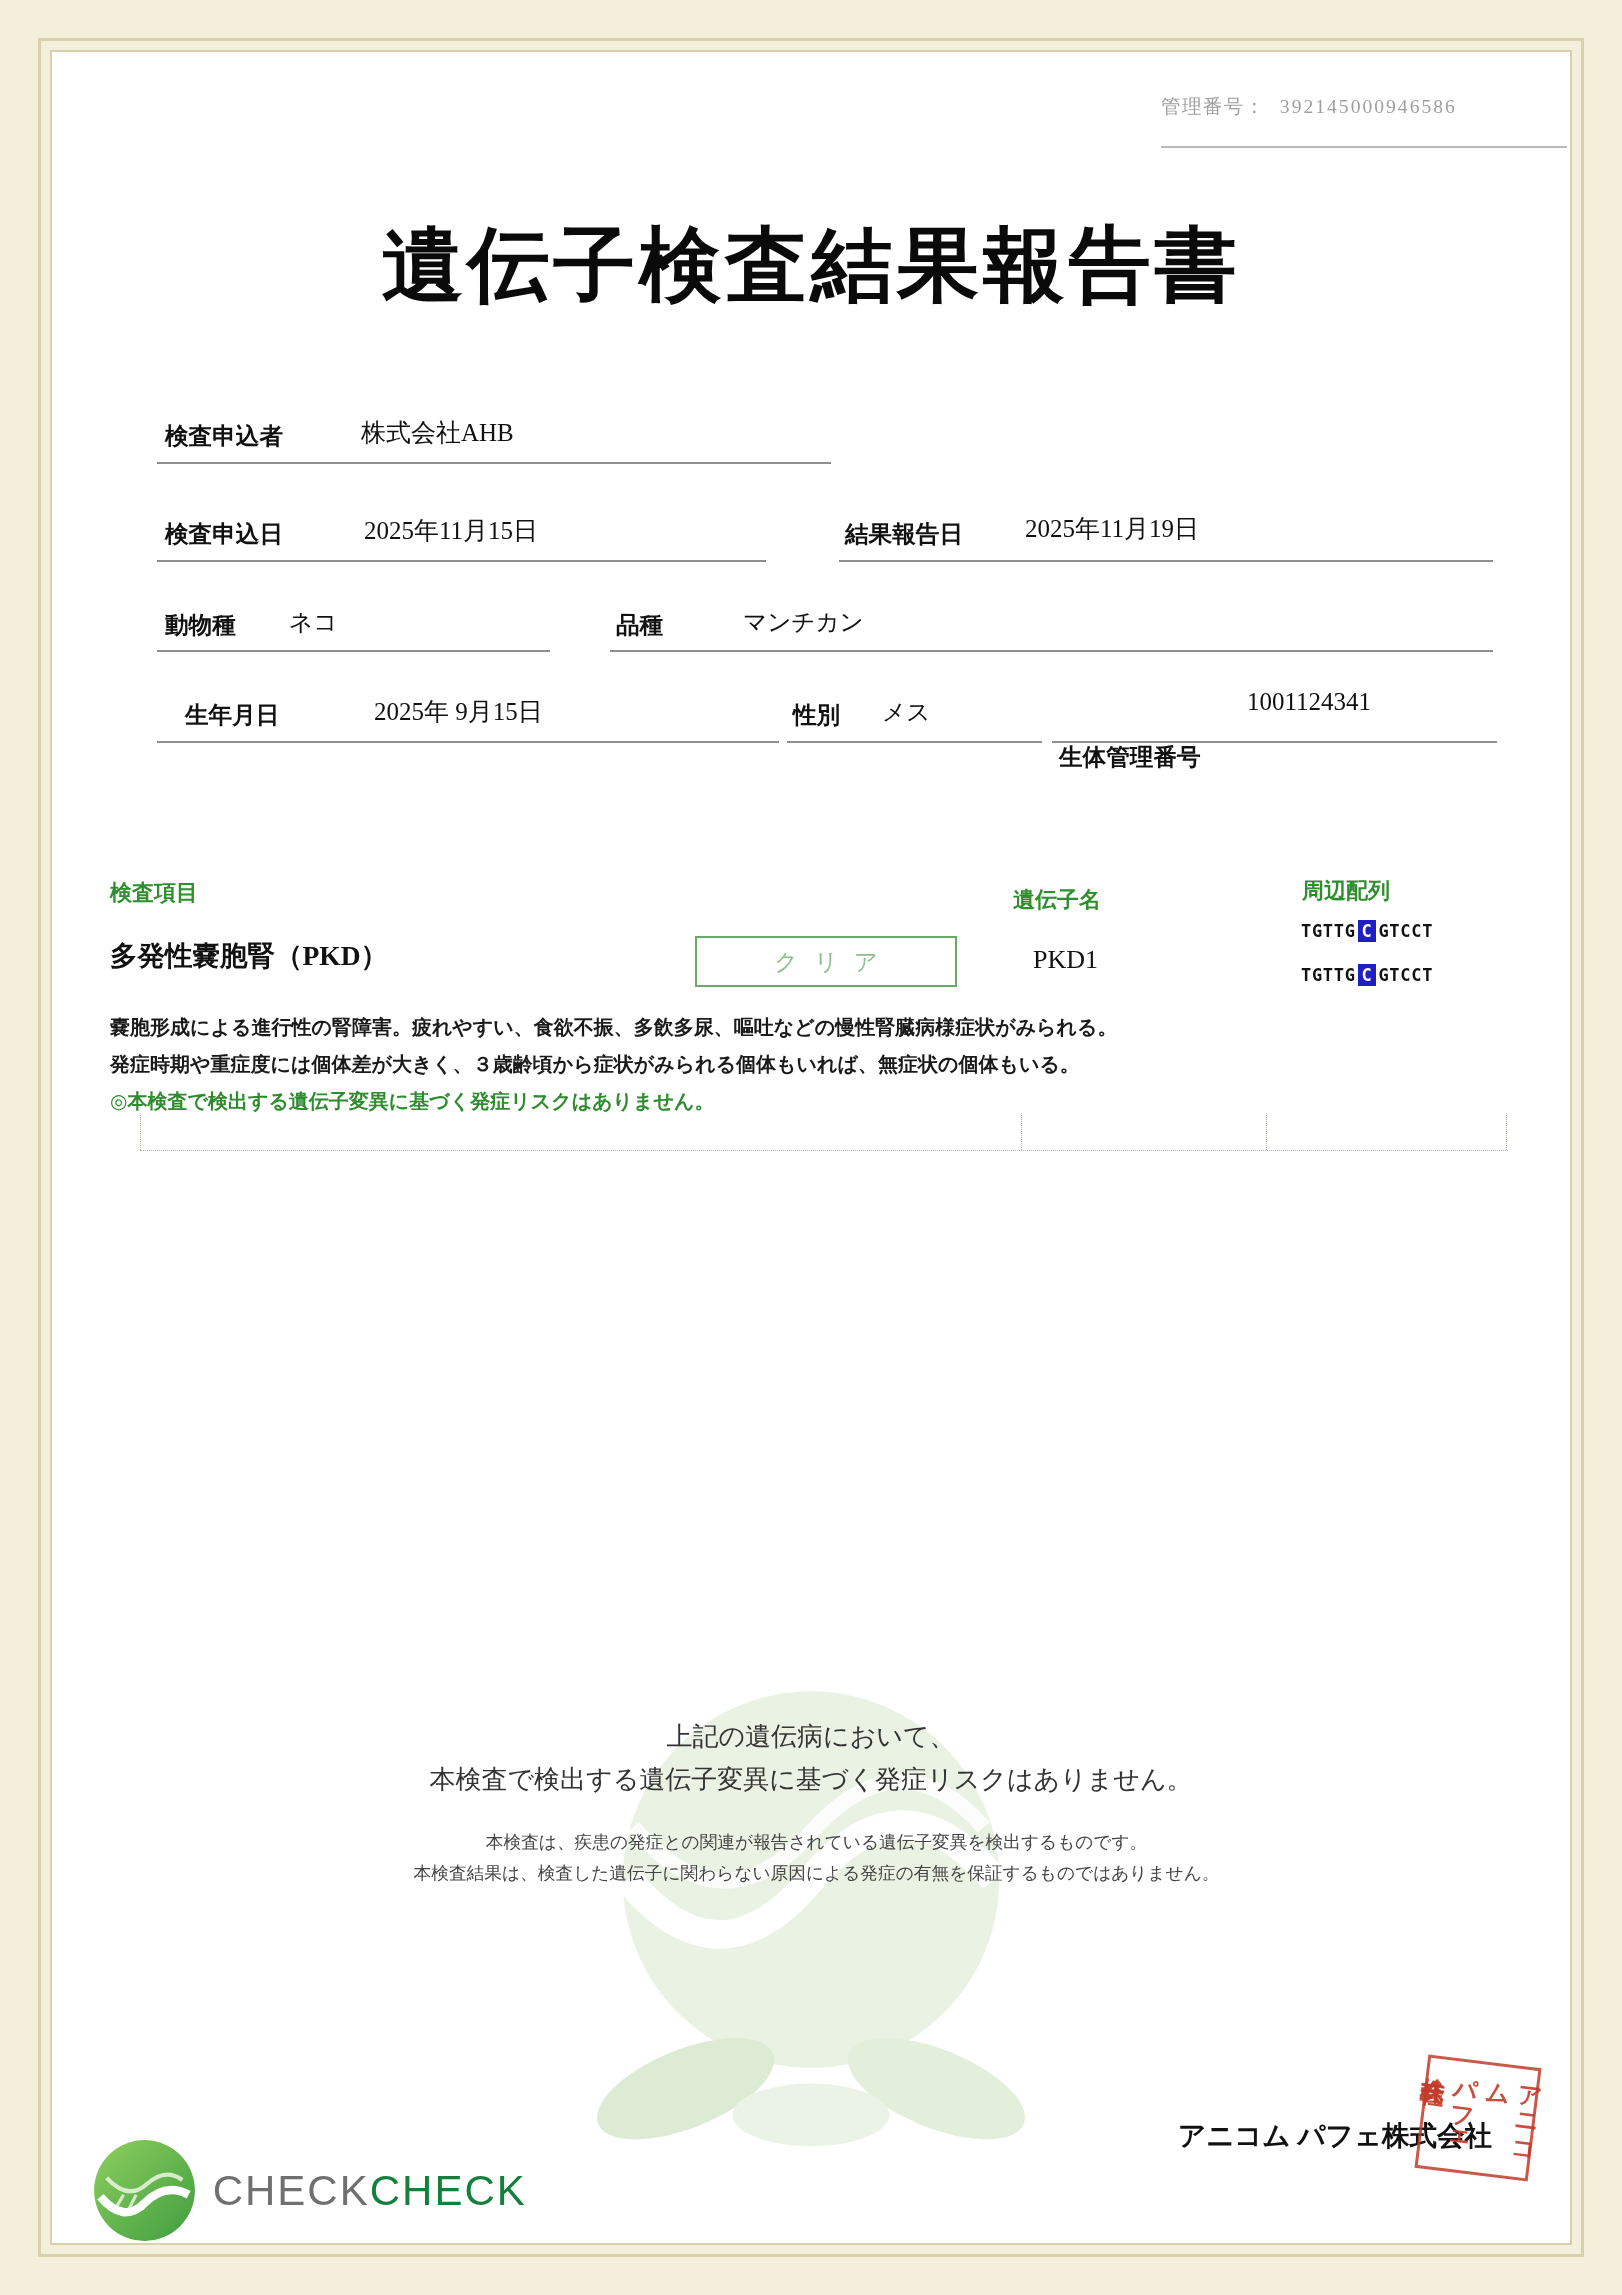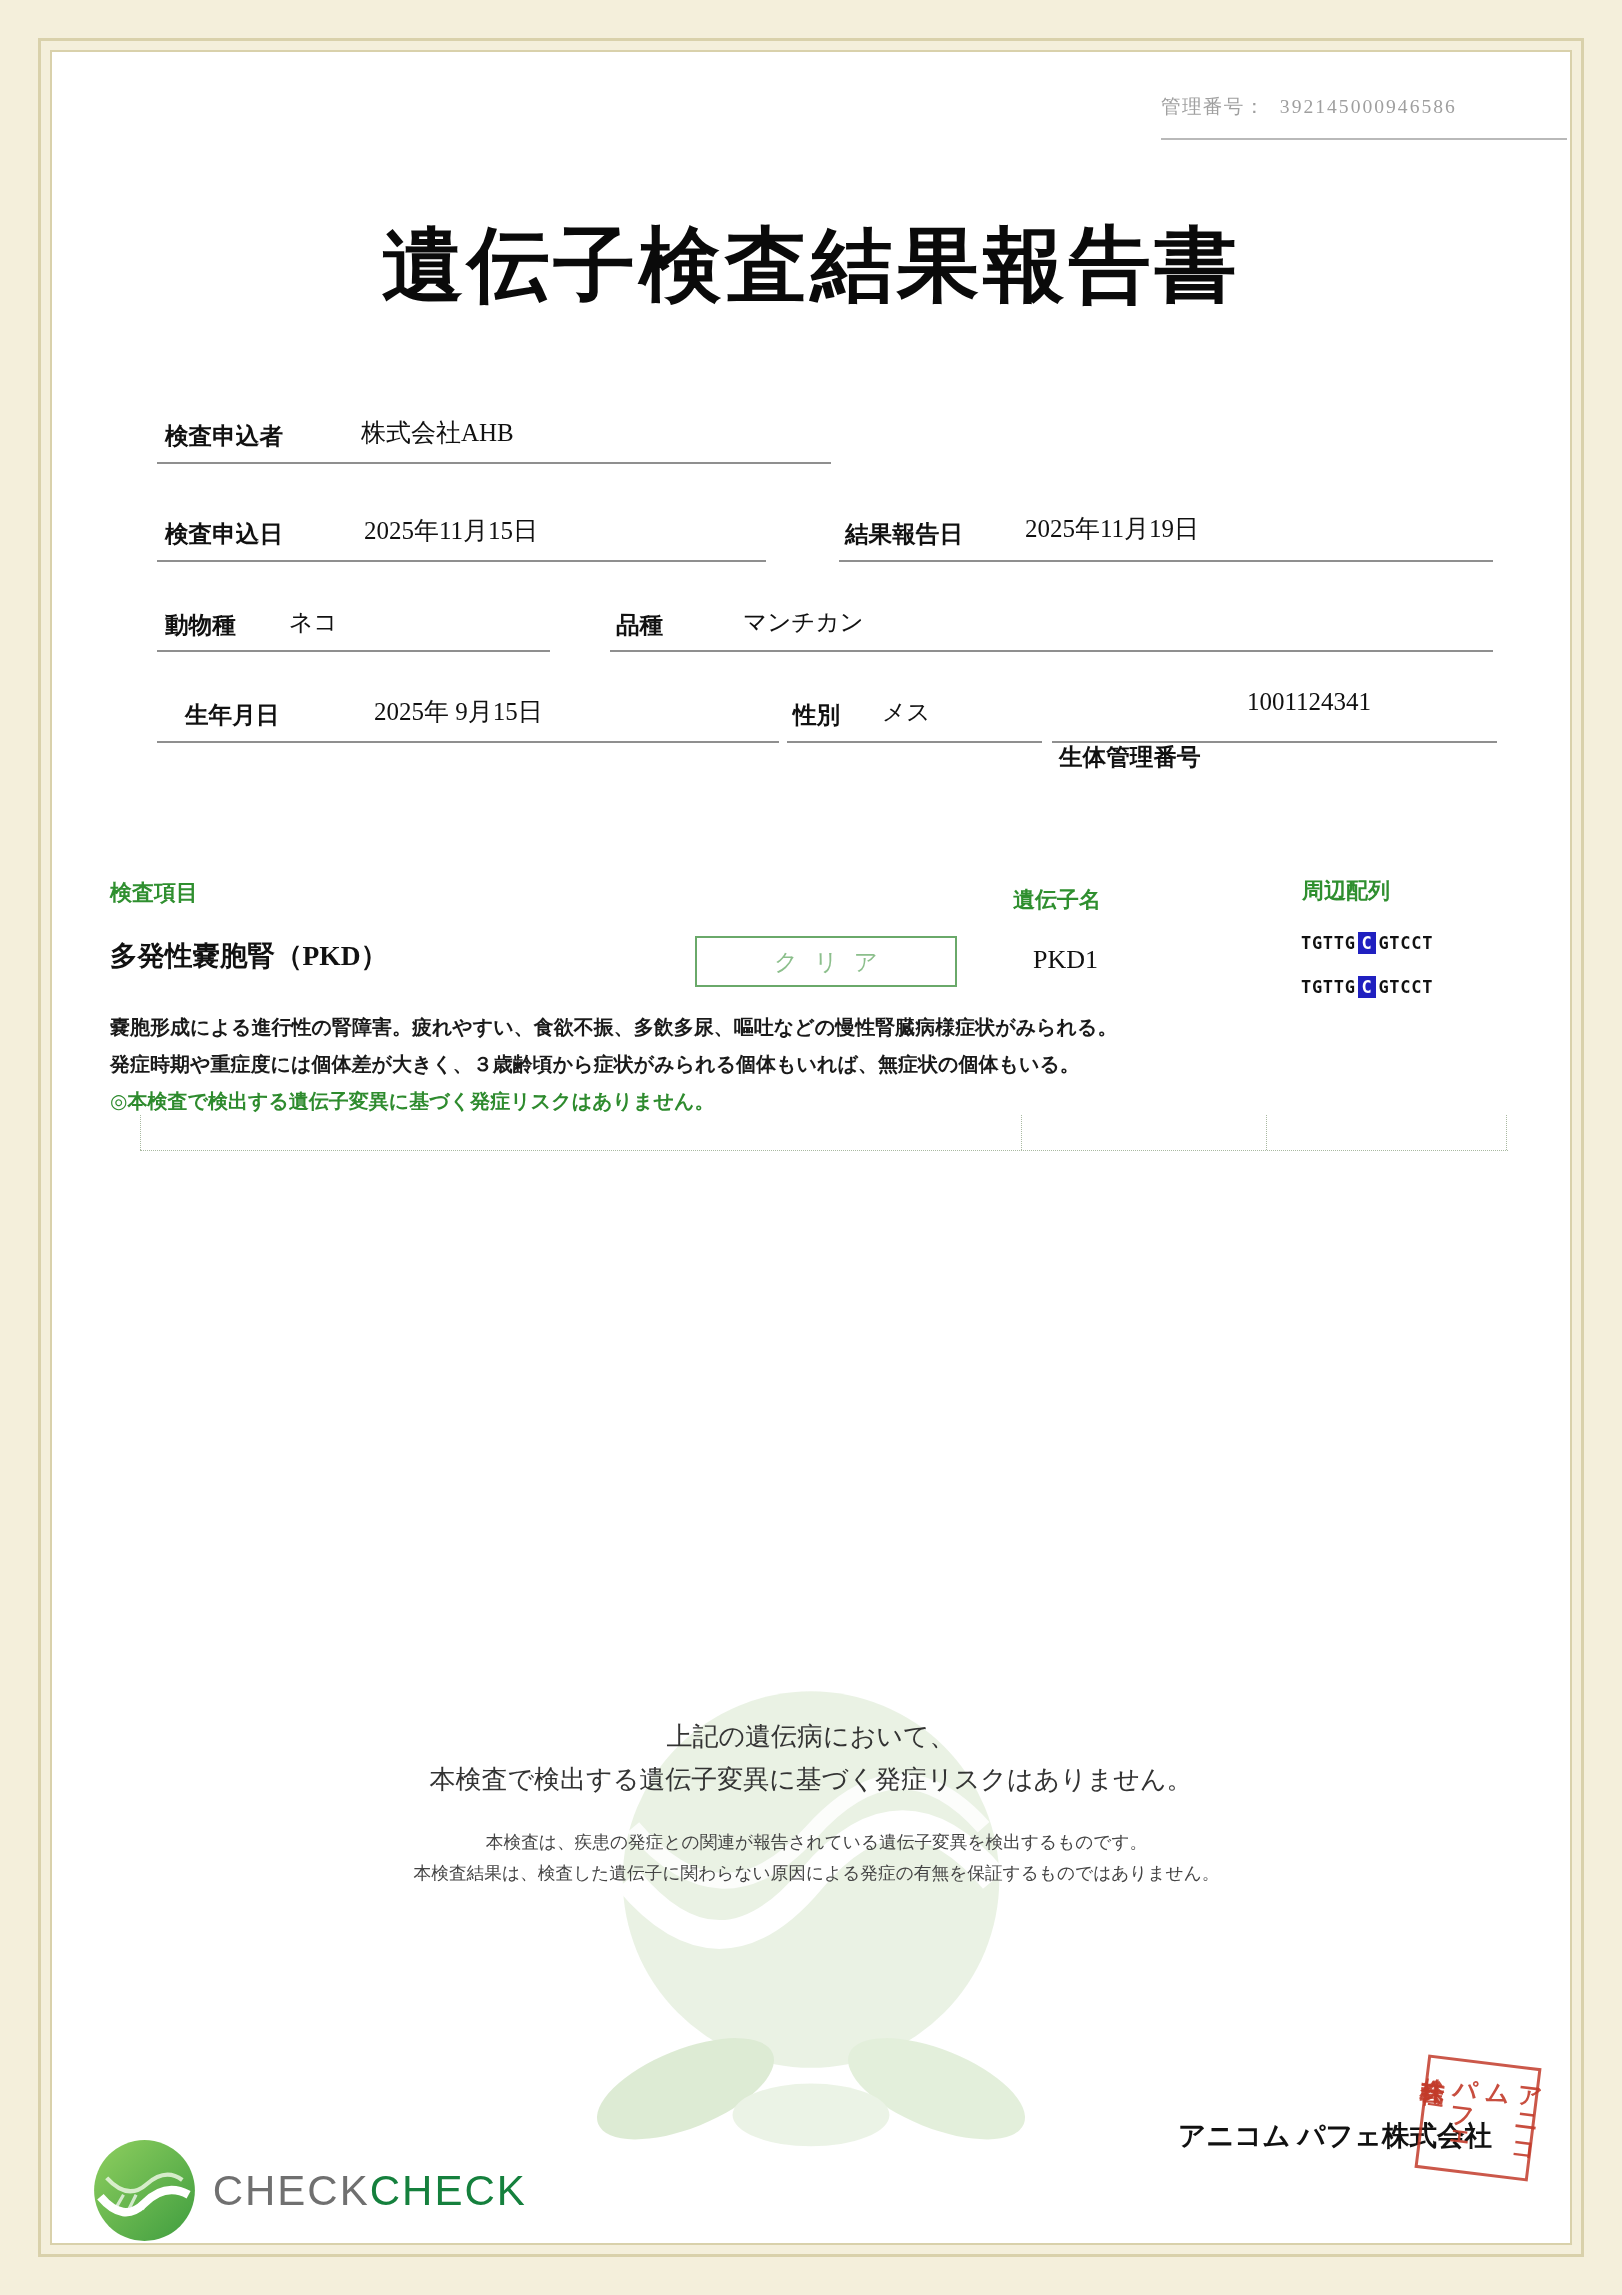--- a/index.html
+++ b/index.html
@@ -4,21 +4,21 @@
 <style>
   html,body{margin:0;padding:0;background:#f4efdb;}
   .page{
     position:relative;width:1622px;height:2295px;background:#f4efdb;
     font-family:"Liberation Serif","DejaVu Serif",serif;color:#111;overflow:hidden;
   }
   .frame-outer{position:absolute;inset:38px;border:3.9px solid #d9d1ab;}
   .frame-inner{position:absolute;inset:50px;border:2px solid #d9d1ab;background:#ffffff;}
   .mgmt{
     position:absolute;left:1161px;top:93px;width:406px;
-    border-bottom:2px solid #b9b9b9;padding-bottom:18px;
+    border-bottom:2px solid #b9b9b9;padding-bottom:26px;
     font-size:19.6px;color:#9f9f9f;letter-spacing:1.3px;white-space:nowrap;
   }
   .mgmt .mgmt-num{margin-left:14.4px;letter-spacing:2px;}
   .title{
     position:absolute;left:0;right:0;top:211px;margin:0;text-align:center;
     font-size:82px;font-weight:bold;letter-spacing:3.9px;color:#0a0a0a;
     font-family:"Liberation Serif","DejaVu Serif",serif;
   }
   .lbl{position:absolute;font-size:23.6px;font-weight:bold;white-space:nowrap;}
   .val{position:absolute;font-size:25px;white-space:nowrap;}
@@ -26,21 +26,21 @@
   .sec-h{position:absolute;font-size:22px;font-weight:bold;color:#2f8f2f;white-space:nowrap;}
   .item-name{position:absolute;font-size:27.5px;font-weight:bold;color:#111;white-space:nowrap;}
   .clear-box{
     position:absolute;left:695px;top:936px;width:262px;height:51px;
     border:2px solid #6aa96a;display:flex;align-items:center;justify-content:center;
     font-size:23.6px;color:#8cbf8c;letter-spacing:15.7px;padding-left:15.7px;box-sizing:border-box;
   }
   .gene{position:absolute;font-size:26px;white-space:nowrap;}
   .seq{
     position:absolute;font-family:"DejaVu Sans Mono","Liberation Mono",monospace;
-    font-size:17px;font-weight:bold;letter-spacing:0.7px;white-space:nowrap;color:#111;margin-top:12px;
+    font-size:17px;font-weight:bold;letter-spacing:0.7px;white-space:nowrap;color:#111;
   }
   .seq .variant{background:#2020c0;color:#fff;padding:0.7px 3.9px;margin:0 2px;}
   .desc{position:absolute;left:110px;top:1009px;width:1420px;font-size:20px;font-weight:bold;line-height:37px;color:#1a1a1a;}
   .desc .risk{color:#2e8b2e;}
   .dot-h{position:absolute;left:140px;top:1150px;width:1368px;border-top:1.3px dotted #a9b9a1;}
   .dot-v{position:absolute;top:1115px;height:35px;border-left:1.3px dotted #a9b9a1;}
   .watermark{position:absolute;left:50%;top:1649px;transform:translateX(-50%);opacity:.55;}
   .summary{position:absolute;left:0;right:0;top:1717px;text-align:center;
     font-family:Liberation Mono, monospace;color:#333;}
   .summary .big{font-size:26px;line-height:43px;}

